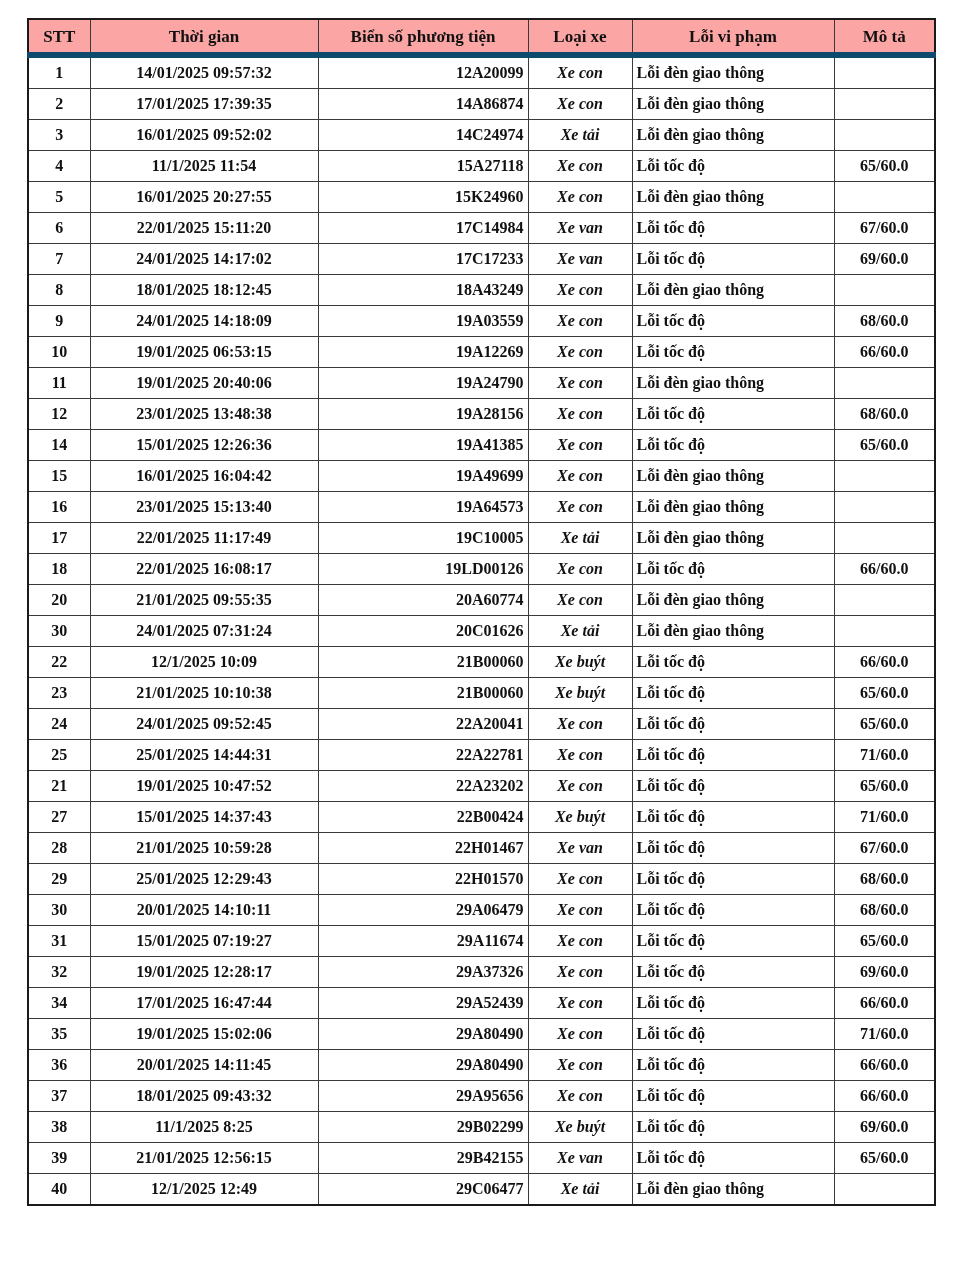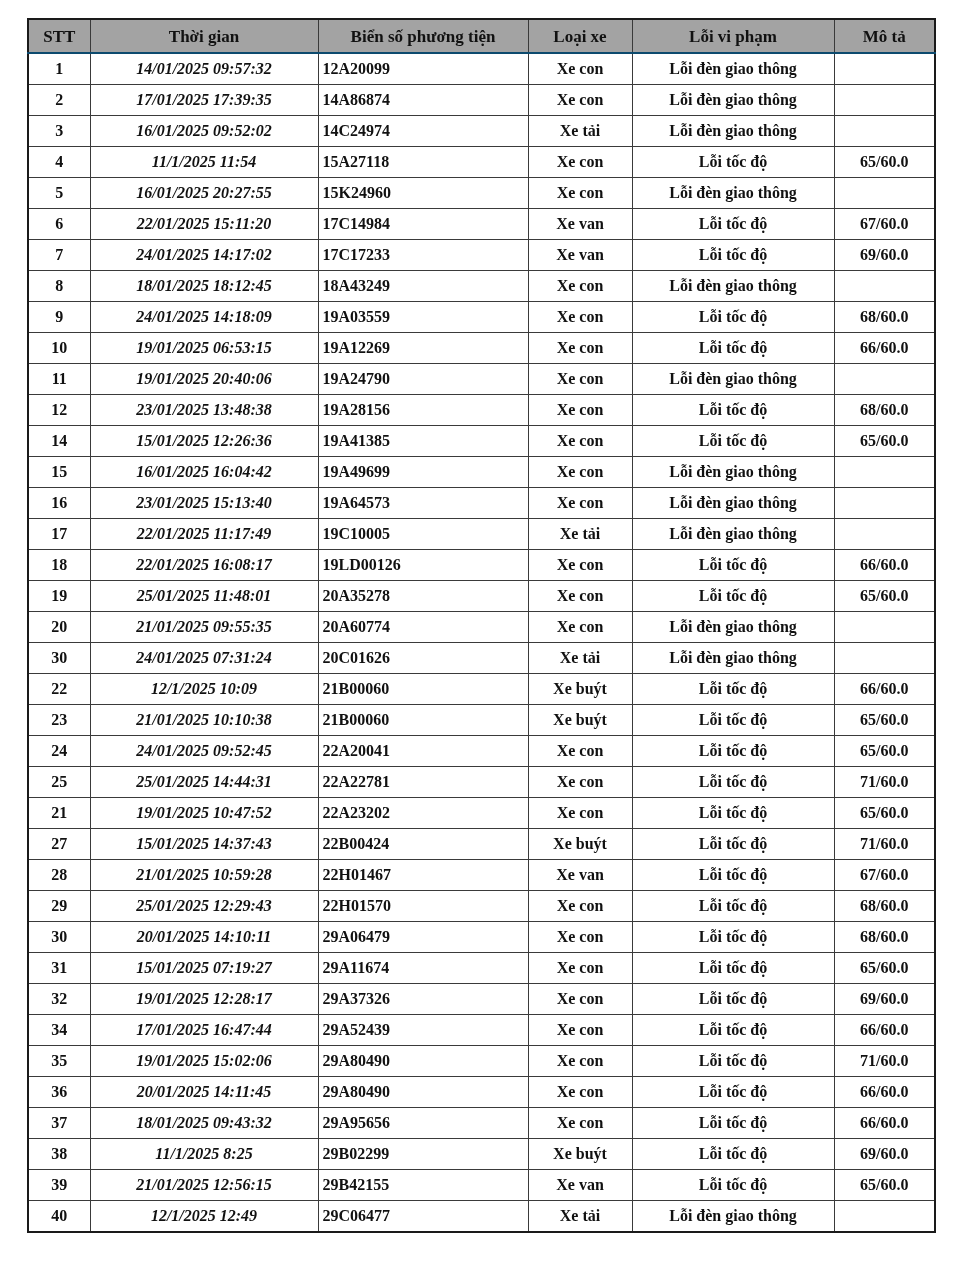--- a/index.html
+++ b/index.html
@@ -32,39 +32,39 @@
     font-size: 16px;
     line-height: 1.0;
     padding: 3px 4px;
     height: 24px;
     color: #111111;
     white-space: nowrap;
     overflow: hidden;
     font-weight: bold;
   }
   table.violation-table thead th {
-    background: #a3a3a3;
+    background: #fca5a5;
     text-align: center;
     font-size: 17px;
     height: 26px;
-    border-bottom: 2px solid #0c4a6e;
+    border-bottom: 6px solid #0c4a6e;
   }
   
   col.col-stt      { width: 62px; }
   col.col-time     { width: 228px; }
   col.col-plate    { width: 210px; }
   col.col-type     { width: 104px; }
   col.col-viol     { width: 202px; }
   col.col-desc     { width: 101px; }
 
   td.cell-stt   { text-align: center; }
-  td.cell-time  { text-align: center; font-style: italic; }
-  td.cell-plate { text-align: left; }
-  td.cell-type  { text-align: center; }
-  td.cell-viol  { text-align: center; }
+  td.cell-time  { text-align: center; }
+  td.cell-plate { text-align: right; }
+  td.cell-type  { text-align: center; font-style: italic; }
+  td.cell-viol  { text-align: left; }
   td.cell-desc  { text-align: center; }
 </style>
 </head>
 <body>
 
 <div id="violation-table-wrap">
   <table class="violation-table">
     <colgroup>
       <col class="col-stt">
       <col class="col-time">
@@ -214,28 +214,20 @@
         </tr>
         <tr>
           <td class="cell-stt">18</td>
           <td class="cell-time">22/01/2025 16:08:17</td>
           <td class="cell-plate">19LD00126</td>
           <td class="cell-type">Xe con</td>
           <td class="cell-viol">Lỗi tốc độ</td>
           <td class="cell-desc">66/60.0</td>
         </tr>
         <tr>
-          <td class="cell-stt">19</td>
-          <td class="cell-time">25/01/2025 11:48:01</td>
-          <td class="cell-plate">20A35278</td>
-          <td class="cell-type">Xe con</td>
-          <td class="cell-viol">Lỗi tốc độ</td>
-          <td class="cell-desc">65/60.0</td>
-        </tr>
-        <tr>
           <td class="cell-stt">20</td>
           <td class="cell-time">21/01/2025 09:55:35</td>
           <td class="cell-plate">20A60774</td>
           <td class="cell-type">Xe con</td>
           <td class="cell-viol">Lỗi đèn giao thông</td>
           <td class="cell-desc"></td>
         </tr>
         <tr>
           <td class="cell-stt">30</td>
           <td class="cell-time">24/01/2025 07:31:24</td>

